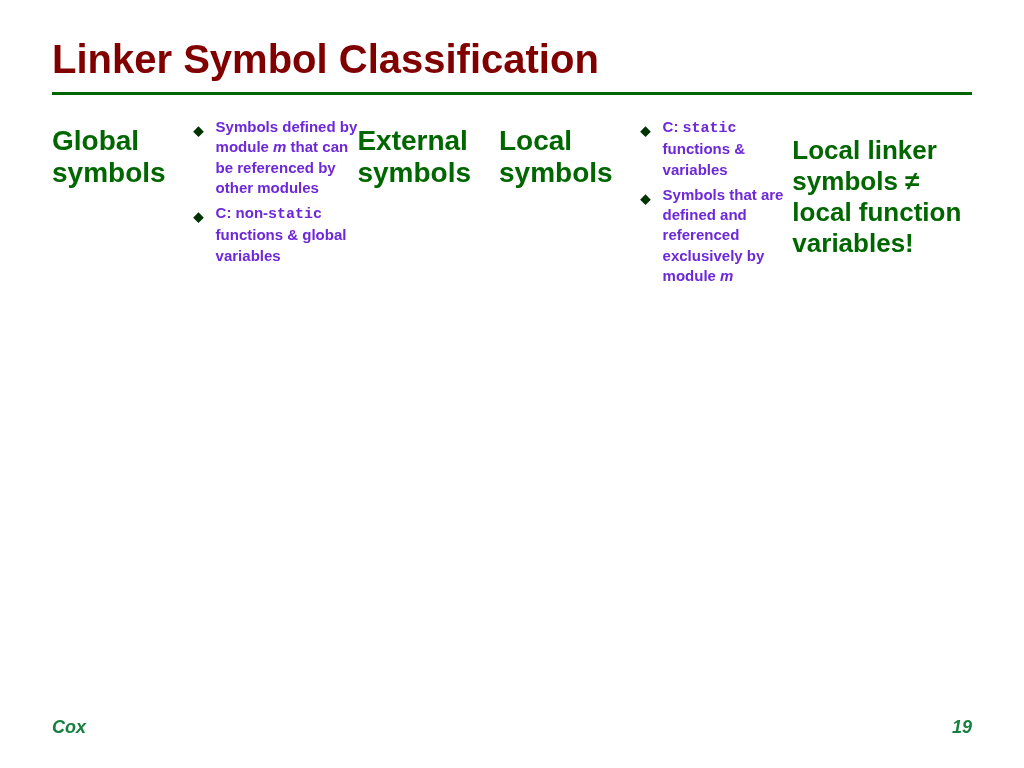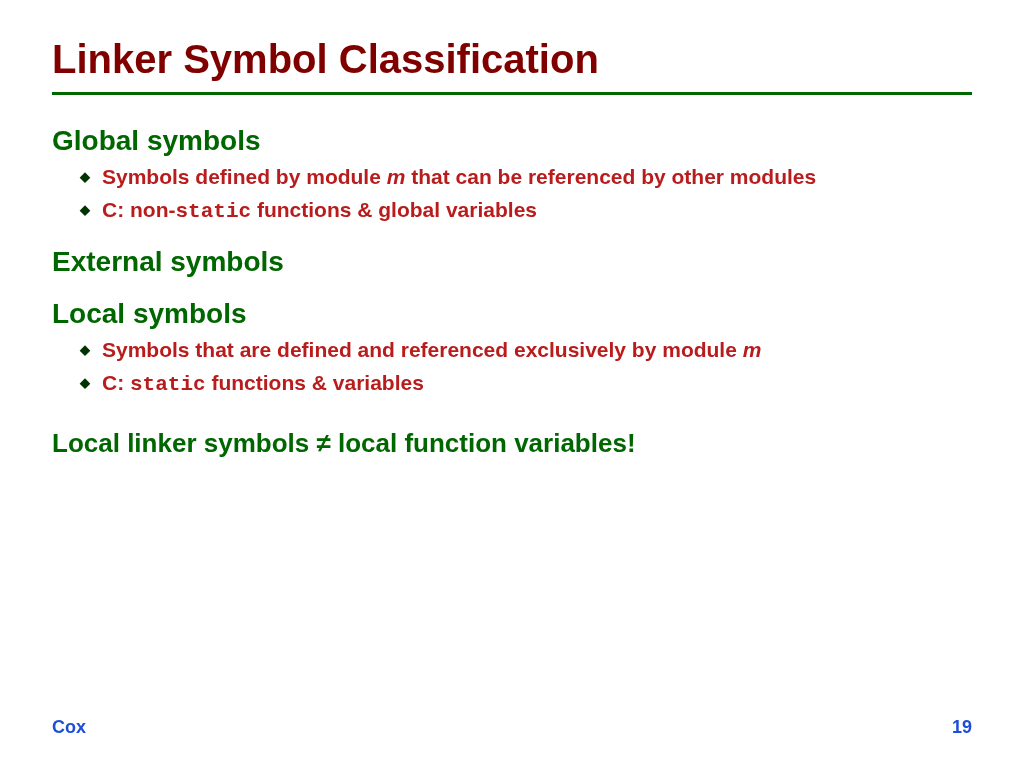--- a/index.html
+++ b/index.html
@@ -35,42 +35,42 @@
 
     .title-divider {
       height: 3px;
       background: #006600;
       margin-bottom: 22px;
     }
 
     .slide-body {
       flex: 1;
       display: flex;
-      flex-direction: column;
+      flex-direction: row;
       gap: 0px;
     }
 
     .section-heading {
       font-size: 28px;
       font-weight: bold;
       color: #006600;
       margin-bottom: 6px;
       margin-top: 8px;
     }
 
     .bullet-list {
       list-style: none;
       margin-left: 28px;
       margin-bottom: 6px;
     }
 
     .bullet-list li {
-      font-size: 21px;
+      font-size: 15px;
       font-weight: bold;
-      color: #b91c1c;
+      color: #6d28d9;
       margin-bottom: 5px;
       display: flex;
       align-items: flex-start;
       line-height: 1.35;
     }
 
     .bullet-list li::before {
       content: "◆";
       font-size: 13px;
       color: #003300;
@@ -109,22 +109,23 @@
       align-items: center;
       margin-top: auto;
       padding-top: 10px;
     }
 
     .footer-left,
     .footer-center,
     .footer-right {
       font-size: 18px;
       font-weight: bold;
-      color: #1d4ed8;
+      color: #15803d;
       width: 33%;
+      font-style: italic;
     }
 
     .footer-center {
       text-align: center;
     }
 
     .footer-right {
       text-align: right;
     }
   </style>
@@ -153,26 +154,26 @@
     </ul>
 
     <div class="section-heading">External symbols</div>
     <ul class="bullet-list">
     </ul>
 
     <div class="section-heading">Local symbols</div>
     <ul class="bullet-list">
       <li>
         <span class="bullet-text">
-          Symbols that are defined and referenced exclusively by module <em>m</em>
+          C: <code>static</code> functions &amp; variables
         </span>
       </li>
       <li>
         <span class="bullet-text">
-          C: <code>static</code> functions &amp; variables
+          Symbols that are defined and referenced exclusively by module <em>m</em>
         </span>
       </li>
     </ul>
 
     <div class="highlight-box">
       <span class="highlight-text">Local linker symbols ≠ local function variables!</span>
     </div>
 
   </div>
 

